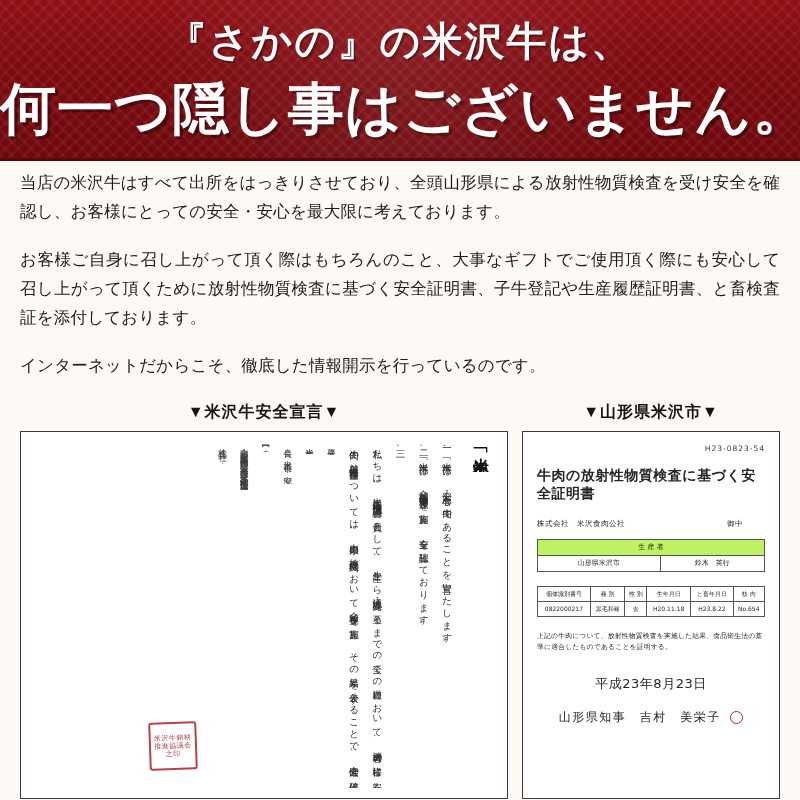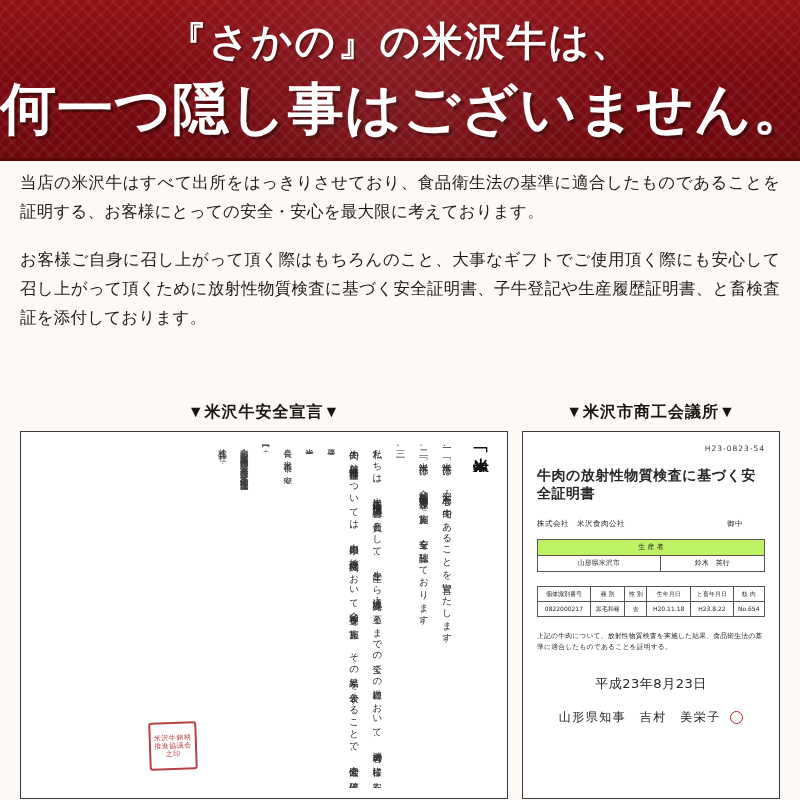--- a/index.html
+++ b/index.html
@@ -261,22 +261,23 @@
 <body>
 
 <div class="page">
 
   <div class="banner">
     <div class="banner-line1">『さかの』の米沢牛は、</div>
     <div class="banner-line2">何一つ隠し事はございません。</div>
   </div>
 
   <div class="body-copy">
-    <p>当店の米沢牛はすべて出所をはっきりさせており、食品衛生法の基準に適合したものであることを証明する、お客様にとっての安全・安心を最大限に考えております。</p>
+    <p>当店の米沢牛はすべて出所をはっきりさせており、全頭山形県による放射性物質検査を受け安全を確認し、お客様にとっての安全・安心を最大限に考えております。</p>
     <p>お客様ご自身に召し上がって頂く際はもちろんのこと、大事なギフトでご使用頂く際にも安心して召し上がって頂くために放射性物質検査に基づく安全証明書、子牛登記や生産履歴証明書、と畜検査証を添付しております。</p>
+    <p>インターネットだからこそ、徹底した情報開示を行っているのです。</p>
   </div>
 
   <div class="cert-area">
 
     <div class="cert-col left">
       <div class="cert-caption">▼米沢牛安全宣言▼</div>
       <div class="cert-frame">
         <div class="doc-vertical">
           <div class="vline title">「米沢牛」安全宣言書</div>
           <div class="vline">一、「米沢牛」は、安全・安心な牛肉であることを宣言いたします。</div>
@@ -289,21 +290,21 @@
           <div class="vline small">会長　米沢市長　安部　三十郎</div>
           <div class="vline small">【会員組織団体】</div>
           <div class="vline small">山形県・置賜農業協同組合・米沢市食肉公社・米沢牛銘柄推進協議会・米沢市商工会議所</div>
           <div class="vline small">株式会社　米沢食肉公社</div>
         </div>
         <div class="seal">米沢牛銘柄推進協議会之印</div>
       </div>
     </div>
 
     <div class="cert-col right">
-      <div class="cert-caption">▼米沢市商工会議所▼</div>
+      <div class="cert-caption">▼山形県米沢市▼</div>
       <div class="cert-frame">
         <div class="doc-cert">
           <div class="code">H23-0823-54</div>
           <div class="c-title">牛肉の放射性物質検査に基づく安全証明書</div>
           <div class="c-addr">
             <span class="hon">御中</span>
             <span>株式会社　米沢食肉公社</span>
           </div>
           <table class="ctable">
             <tbody>

